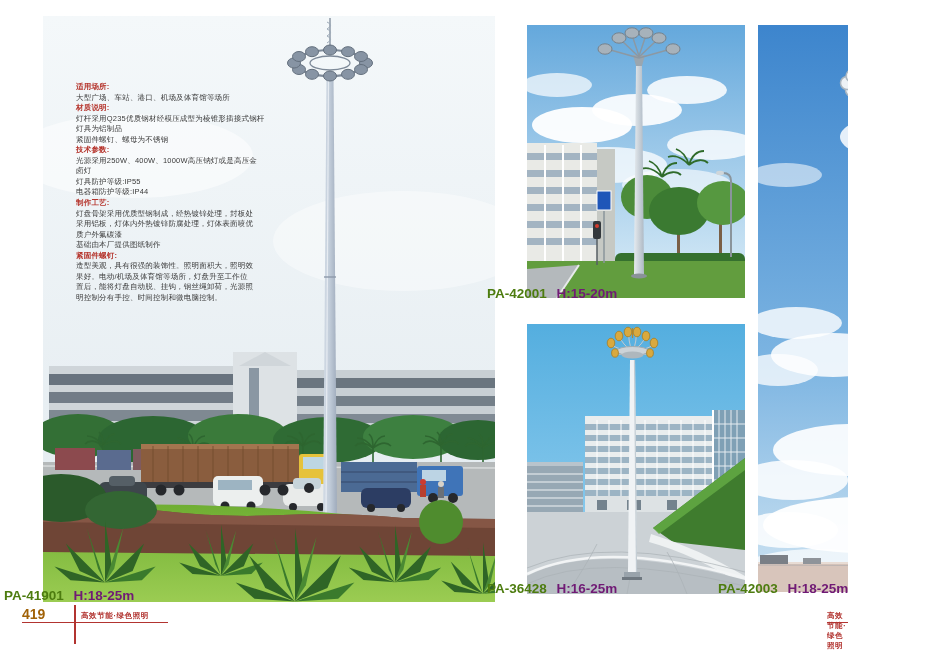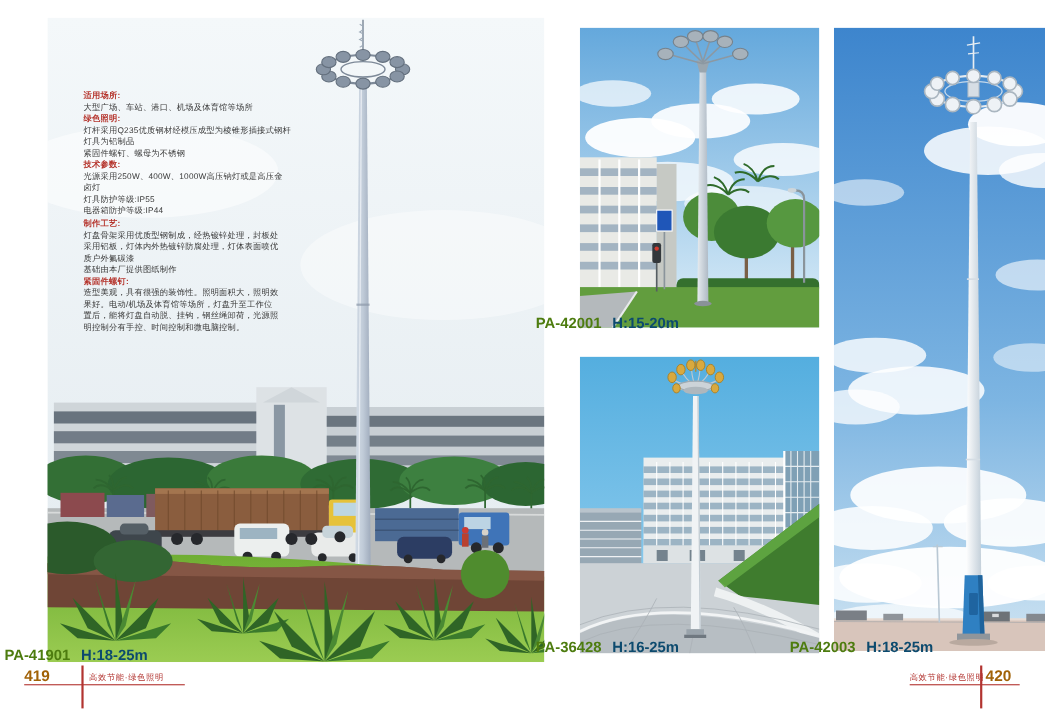--- a/index.html
+++ b/index.html
@@ -1,43 +1,43 @@
 <!DOCTYPE html>
 <html><head>
 <meta charset="utf-8">
 <style>
   html,body{margin:0;padding:0;background:#ffffff;}
-  .spread{position:relative;width:950px;height:661px;background:#ffffff;overflow:hidden;
+  .spread{position:relative;width:848px;height:661px;background:#ffffff;overflow:hidden;
           font-family:"Liberation Sans", sans-serif;}
   .photo{position:absolute;overflow:hidden;}
   .photo svg{display:block;width:100%;height:100%;}
 
   
   .photo-main{left:3px;top:0;width:452px;height:586px;}
   .specs{position:absolute;left:33px;top:66px;width:215px;font-size:7.5px;line-height:10.55px;
          color:#3a3a3a;letter-spacing:.2px;}
   .specs .hd{color:#b5342c;font-weight:bold;}
 
   
   .photo-1{left:487px;top:9px;width:218px;height:273px;}
   .photo-2{left:487px;top:308px;width:218px;height:270px;}
   .photo-3{left:718px;top:9px;width:205px;height:567px;}
 
   
   .label-row{position:absolute;font-size:13.5px;font-weight:bold;white-space:nowrap;}
   .label-row .code{color:#4d7c0f;}
-  .label-row .hrange{color:#0c4a6e;margin-left:6px;text-align:center;}
+  .label-row .hrange{color:#701a75;margin-left:6px;text-align:center;}
   .lab-main{left:4px;top:588px;}
   .lab-1{left:487px;top:286px;}
   .lab-2{left:487px;top:581px;}
   .lab-3{left:718px;top:581px;}
 
   
   .pageno{position:absolute;font-size:14px;font-weight:bold;color:#a16207;}
-  .slogan{position:absolute;font-size:7.5px;font-weight:normal;color:#b23430;letter-spacing:.6px;text-align:right;}
+  .slogan{position:absolute;font-size:7.5px;font-weight:bold;color:#b23430;letter-spacing:.6px;}
   .redline{position:absolute;background:#b23430;}
   .f419-no{left:22px;top:606px;}
   .f419-v{left:74px;top:605px;width:1.5px;height:39px;}
   .f419-s{left:81px;top:611px;}
   .f419-u{left:22px;top:622px;width:146px;height:1px;}
   .f420-s{left:827px;top:611px;}
   .f420-v{left:891px;top:605px;width:1.5px;height:39px;}
   .f420-no{left:896px;top:606px;}
   .f420-u{left:827px;top:622px;width:100px;height:1px;}
 </style>
@@ -212,21 +212,21 @@
           <ellipse cx="269" cy="35.7" rx="6.5" ry="5" fill="#8794a4" stroke="#64707e"></ellipse>
           <ellipse cx="287" cy="34" rx="6.5" ry="5" fill="#8794a4" stroke="#64707e"></ellipse>
           <ellipse cx="305" cy="35.7" rx="6.5" ry="5" fill="#8794a4" stroke="#64707e"></ellipse>
           <ellipse cx="318" cy="40.5" rx="6.5" ry="5" fill="#8794a4" stroke="#64707e"></ellipse>
         </g>
       </svg>
 
       <div class="specs">
         <div class="hd">适用场所:</div>
         <div>大型广场、车站、港口、机场及体育馆等场所</div>
-        <div class="hd">绿色照明:</div>
+        <div class="hd">材质说明:</div>
         <div>灯杆采用Q235优质钢材经模压成型为棱锥形插接式钢杆</div>
         <div>灯具为铝制品</div>
         <div>紧固件螺钉、螺母为不锈钢</div>
         <div class="hd">技术参数:</div>
         <div>光源采用250W、400W、1000W高压钠灯或是高压金</div>
         <div>卤灯</div>
         <div>灯具防护等级:IP55</div>
         <div>电器箱防护等级:IP44</div>
         <div class="hd">制作工艺:</div>
         <div>灯盘骨架采用优质型钢制成，经热镀锌处理，封板处</div>

